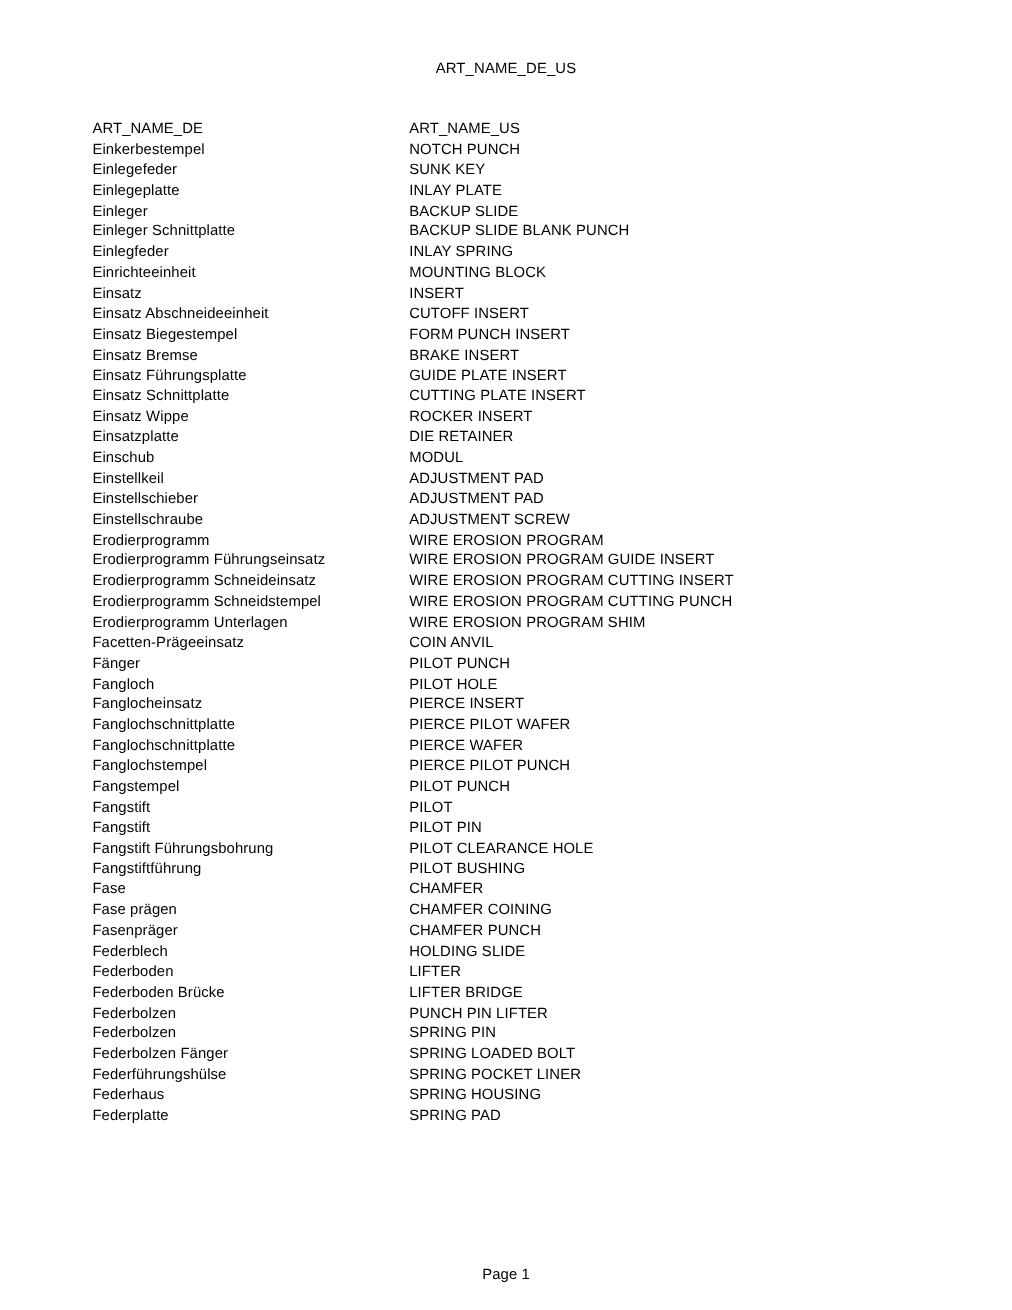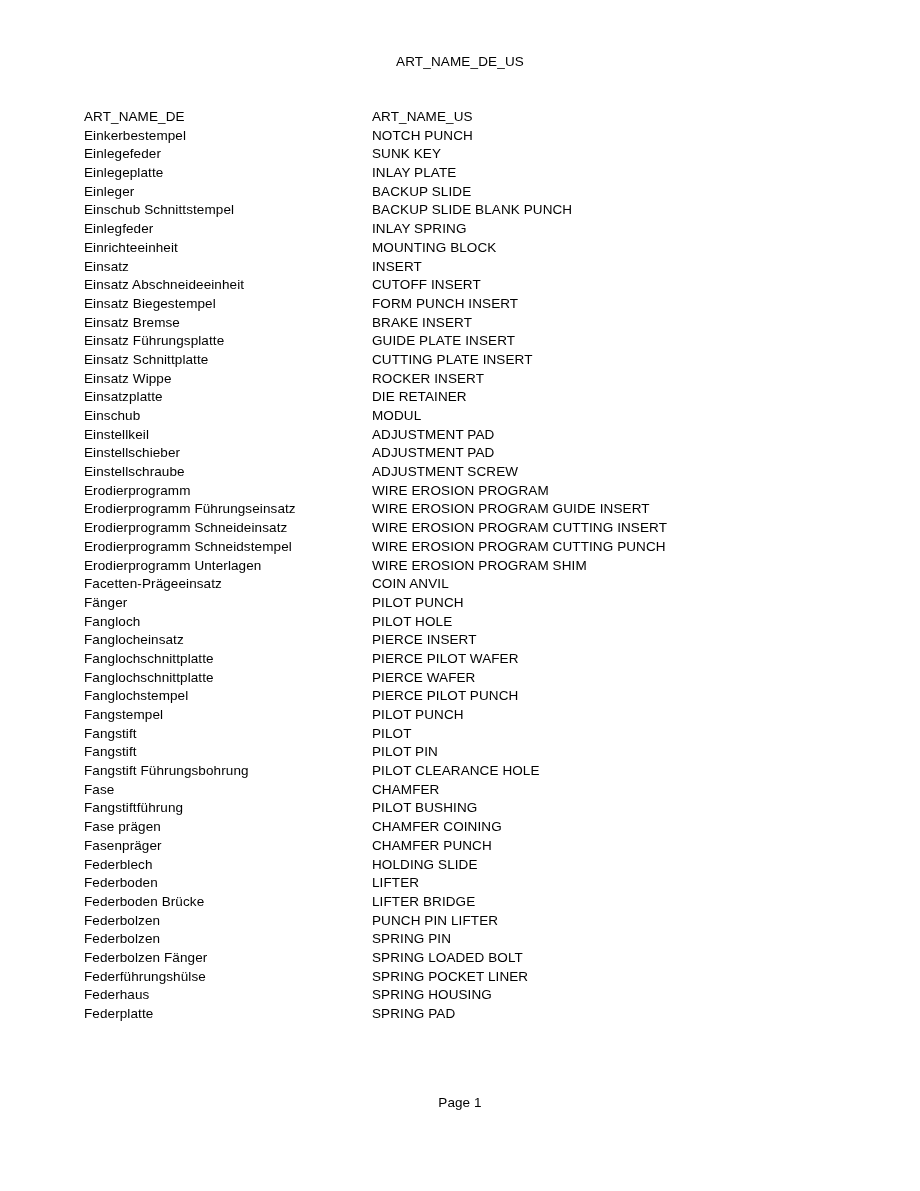--- a/index.html
+++ b/index.html
@@ -60,21 +60,21 @@
   }
   .cell-us {
     left: 288px;
   }
   .header-row .cell {
     font-weight: normal;
   }
   .page-footer {
     position: absolute;
     left: 0;
-    top: 1094px;
+    top: 1150px;
     width: 920px;
     text-align: center;
     font-size: 13.5px;
     line-height: 17px;
     letter-spacing: 0.1px;
     white-space: pre;
   }
 </style>
 </head>
 <body>
@@ -99,21 +99,21 @@
         </div>
         <div class="row">
           <span class="cell cell-de">Einlegeplatte</span>
           <span class="cell cell-us">INLAY PLATE</span>
         </div>
         <div class="row">
           <span class="cell cell-de">Einleger</span>
           <span class="cell cell-us">BACKUP SLIDE</span>
         </div>
         <div class="row">
-          <span class="cell cell-de">Einschub Schnittstempel</span>
+          <span class="cell cell-de">Einleger Schnittplatte</span>
           <span class="cell cell-us">BACKUP SLIDE BLANK PUNCH</span>
         </div>
         <div class="row">
           <span class="cell cell-de">Einlegfeder</span>
           <span class="cell cell-us">INLAY SPRING</span>
         </div>
         <div class="row">
           <span class="cell cell-de">Einrichteeinheit</span>
           <span class="cell cell-us">MOUNTING BLOCK</span>
         </div>
@@ -223,28 +223,28 @@
         </div>
         <div class="row">
           <span class="cell cell-de">Fangstift</span>
           <span class="cell cell-us">PILOT PIN</span>
         </div>
         <div class="row">
           <span class="cell cell-de">Fangstift Führungsbohrung</span>
           <span class="cell cell-us">PILOT CLEARANCE HOLE</span>
         </div>
         <div class="row">
+          <span class="cell cell-de">Fangstiftführung</span>
+          <span class="cell cell-us">PILOT BUSHING</span>
+        </div>
+        <div class="row">
           <span class="cell cell-de">Fase</span>
           <span class="cell cell-us">CHAMFER</span>
         </div>
         <div class="row">
-          <span class="cell cell-de">Fangstiftführung</span>
-          <span class="cell cell-us">PILOT BUSHING</span>
-        </div>
-        <div class="row">
           <span class="cell cell-de">Fase prägen</span>
           <span class="cell cell-us">CHAMFER COINING</span>
         </div>
         <div class="row">
           <span class="cell cell-de">Fasenpräger</span>
           <span class="cell cell-us">CHAMFER PUNCH</span>
         </div>
         <div class="row">
           <span class="cell cell-de">Federblech</span>
           <span class="cell cell-us">HOLDING SLIDE</span>

